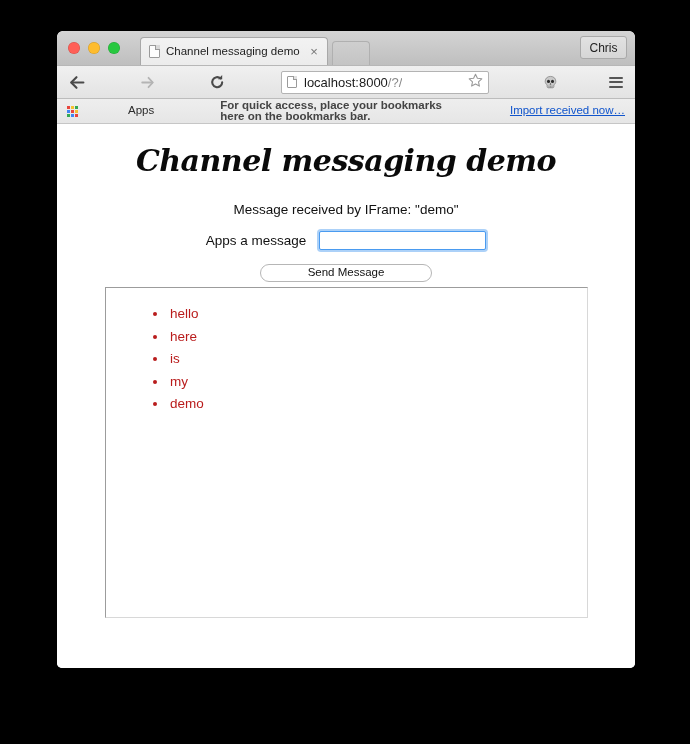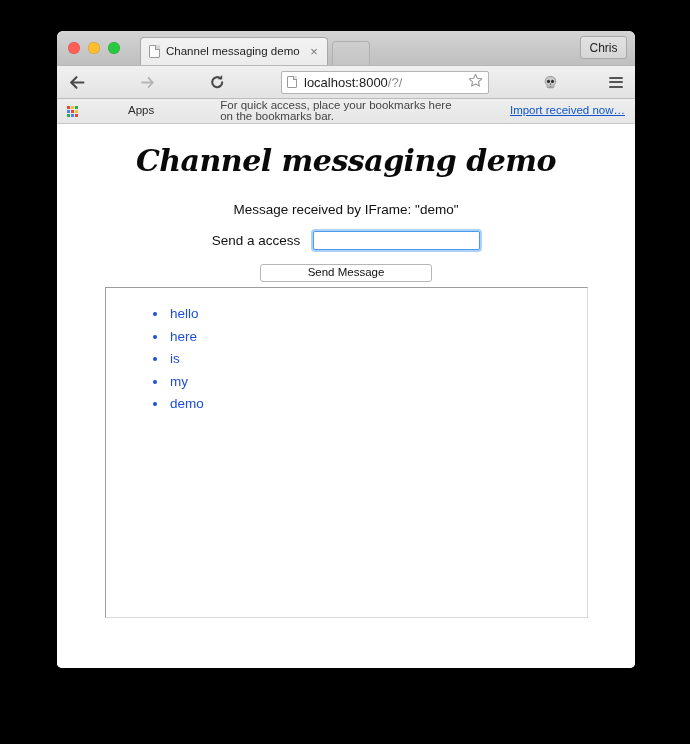--- a/index.html
+++ b/index.html
@@ -169,21 +169,21 @@
     width: 11px; height: 11px;
     display: grid;
     grid-template-columns: repeat(3, 3px);
     grid-template-rows: repeat(3, 3px);
     gap: 1px;
     flex: 0 0 auto;
     margin-right: 6px;
   }
   .apps-grid span { display:block; width:3px; height:3px; }
   .apps-label { margin-right: 22px; color:#2b2b2b; line-height:1; }
-  .bm-hint { color: #444; line-height:1; }
+  .bm-hint { color: #444; line-height:1;font-weight:bold; }
   .bm-link {
     margin-left: 14px;
     color: #1155cc;
     text-decoration: underline;
     line-height:1;
     white-space: nowrap;
   }
 
   
   .page {
@@ -226,21 +226,21 @@
     box-shadow: 0 0 0 2px rgba(104,171,242,0.55);
     font-size: 12px;
     padding: 0 3px;
     font-family: "Liberation Sans", sans-serif;
   }
   .send-btn-wrap { text-align: center; margin-top: 12px; }
   .send-btn {
     width: 172px; height: 18px;
     background: #ffffff;
     border: 1px solid #b6b6b6;
-    border-radius: 3px;
+    border-radius: 9px;
     font-size: 11.5px;
     color: #111;
     font-family: "Liberation Sans", sans-serif;
     line-height: 1;
     padding: 0;
   }
   .iframe-box {
     position: absolute;
     left: 48px; top: 163px;
     width: 483px; height: 331px;
@@ -250,21 +250,21 @@
     border-bottom-color: #d8d8d8;
     overflow: hidden;
   }
   .msg-list {
     margin: 0;
     padding: 15px 0 0 62px;
     list-style: disc;
   }
   .msg-list li {
     font-size: 13.5px;
-    color: #1d4ed8;
+    color: #b91c1c;
     line-height: 22.5px;
     padding-left: 2px;
   }
 </style>
 </head>
 <body>
 
 <div id="browser-window">
 
   <div class="tabstrip">
@@ -350,21 +350,21 @@
     <span class="bm-hint">For quick access, place your bookmarks here on the bookmarks bar.</span>
     <span class="bm-link">Import received now…</span>
   </div>
 
   <div class="page">
     <h1 class="page-title">Channel messaging demo</h1>
 
     <div class="received">Message received by IFrame: "demo"</div>
 
     <div class="send-row">
-      <label class="send-label">Send a access</label>
+      <label class="send-label">Apps a message</label>
       <input class="msg-input" type="text" placeholder="" style="">
     </div>
 
     <div class="send-btn-wrap">
       <button class="send-btn">Send Message</button>
     </div>
 
     <div class="iframe-box">
       <ul class="msg-list">
         <li>hello</li>

